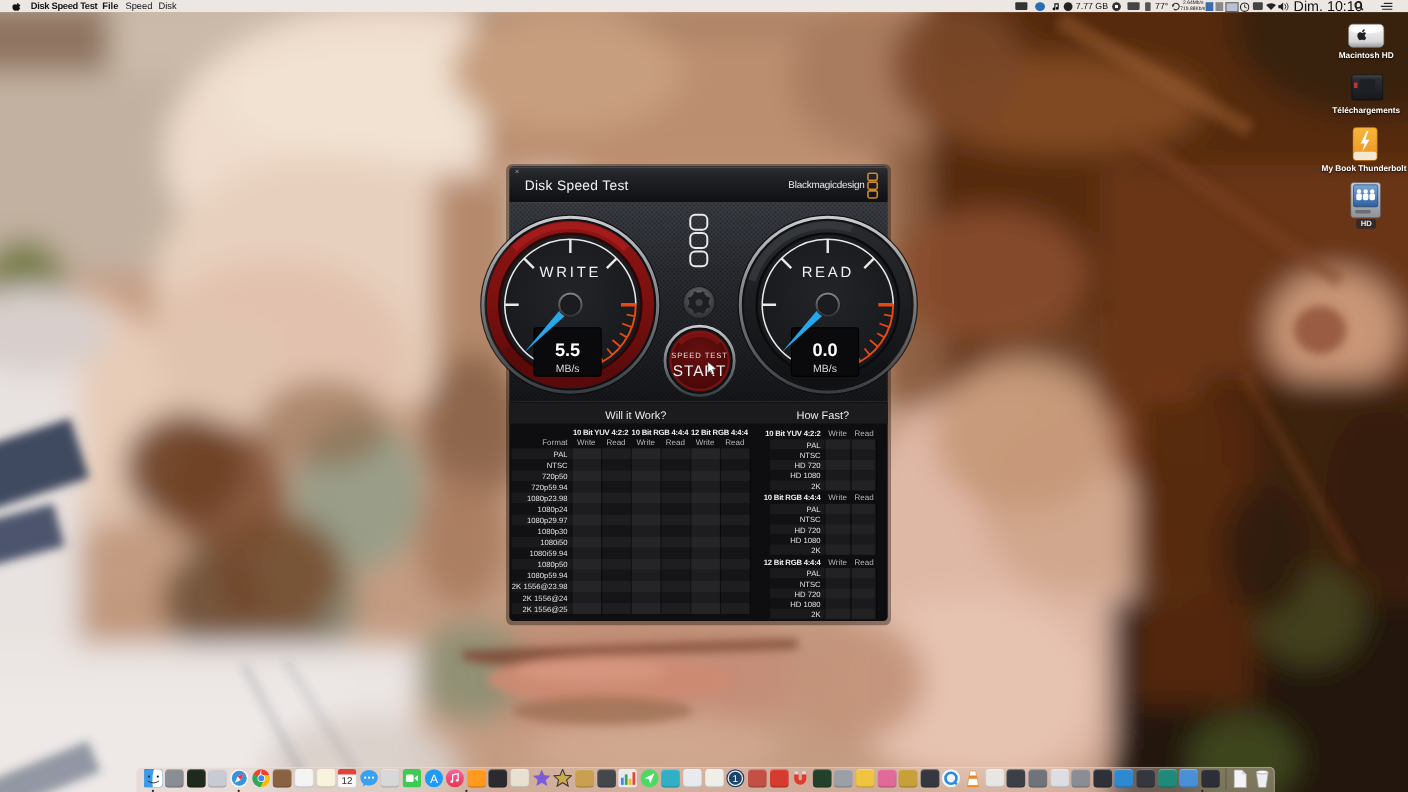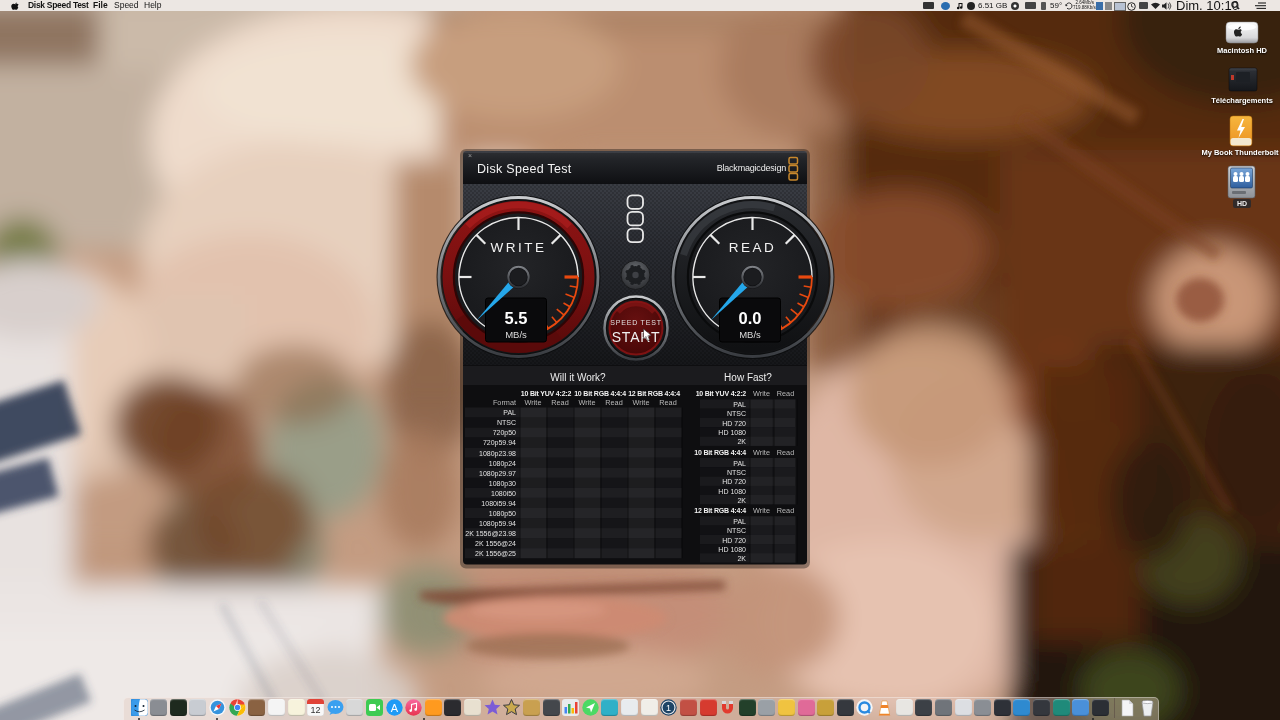--- a/index.html
+++ b/index.html
@@ -361,23 +361,23 @@
 <rect x="337.5" y="368.29999999999995" width="1" height="46.5" fill="#000" opacity="0.5"></rect>
 <rect x="360.5" y="368.29999999999995" width="1" height="46.5" fill="#000" opacity="0.5"></rect>
 </svg>
 <div style="position:absolute;left:0;top:0;width:1280px;height:11px;background:#ece7e3;font-family:'Liberation Sans',sans-serif;color:#141414;">
 <svg style="position:absolute;left:11px;top:1.5px" width="9" height="9" viewBox="0 0 16 16">
         <path d="M11.2 1.1c.1.9-.3 1.7-.8 2.3-.5.6-1.4 1.1-2.2 1-.1-.8.3-1.7.8-2.2.5-.6 1.5-1 2.2-1.1zM13.9 12c-.4.9-.6 1.3-1.1 2-.7 1.1-1.7 2.4-3 2.4-1.1 0-1.4-.7-2.9-.7s-1.8.7-2.9.7c-1.2 0-2.2-1.2-2.9-2.3C-.7 11-0.9 7.6.5 5.8c1-1.3 2.5-2 3.9-2 1.5 0 2.4.8 3.6.8 1.2 0 1.9-.8 3.6-.8 1.2 0 2.5.7 3.4 1.8-3 1.6-2.5 5.9-.1 6.4z" transform="scale(0.85) translate(1,0)" fill="#111"></path>
       </svg>
 <span style="position:absolute;left:28px;top:0px;font-size:8.5px;font-weight:bold;letter-spacing:-0.3px;line-height:11px;white-space:nowrap">Disk Speed Test</span>
 <span style="position:absolute;left:93px;top:0px;font-size:8.5px;font-weight:bold;line-height:11px;white-space:nowrap">File</span>
 <span style="position:absolute;left:114px;top:0px;font-size:8.5px;font-weight:normal;line-height:11px;white-space:nowrap">Speed</span>
-<span style="position:absolute;left:144px;top:0px;font-size:8.5px;font-weight:normal;line-height:11px;white-space:nowrap">Help</span>
-<span style="position:absolute;left:978px;top:0px;font-size:8px;font-weight:normal;line-height:11px;white-space:nowrap">6.51 GB</span>
-<span style="position:absolute;left:1050px;top:0px;font-size:8px;font-weight:normal;line-height:11px;white-space:nowrap">59°</span>
+<span style="position:absolute;left:144px;top:0px;font-size:8.5px;font-weight:normal;line-height:11px;white-space:nowrap">Disk</span>
+<span style="position:absolute;left:978px;top:0px;font-size:8px;font-weight:normal;line-height:11px;white-space:nowrap">7.77 GB</span>
+<span style="position:absolute;left:1050px;top:0px;font-size:8px;font-weight:normal;line-height:11px;white-space:nowrap">77°</span>
 <span style="position:absolute;left:1176px;top:0px;font-size:13px;font-weight:normal;line-height:11px;white-space:nowrap">Dim. 10:10</span>
 <div style="position:absolute;left:923px;top:2px;width:11px;height:7px;background:#333;border-radius:1px"></div>
 <div style="position:absolute;left:941px;top:1.5px;width:9px;height:8px;background:#2a6db0;border-radius:50%"></div>
 <svg style="position:absolute;left:956px;top:1.5px" width="8" height="8">
         <path d="M2.5 1 h4 v4.5 a1.3 1.3 0 1 1 -1 -1.2 v-2.3 h-2 v4 a1.3 1.3 0 1 1 -1 -1.2 Z" fill="#111"></path>
       </svg>
 <div style="position:absolute;left:967px;top:1.5px;width:8px;height:8px;background:#222;border-radius:50%"></div>
 <div style="position:absolute;left:1011px;top:1.5px;width:8px;height:8px;background:#333;border-radius:50%;background:radial-gradient(circle,#fff 25%,#333 30%)"></div>
 <div style="position:absolute;left:1025px;top:2px;width:11px;height:7px;background:#444;border-radius:1px"></div>
 <div style="position:absolute;left:1041px;top:2px;width:5px;height:8px;background:#555;border-radius:1px"></div>

